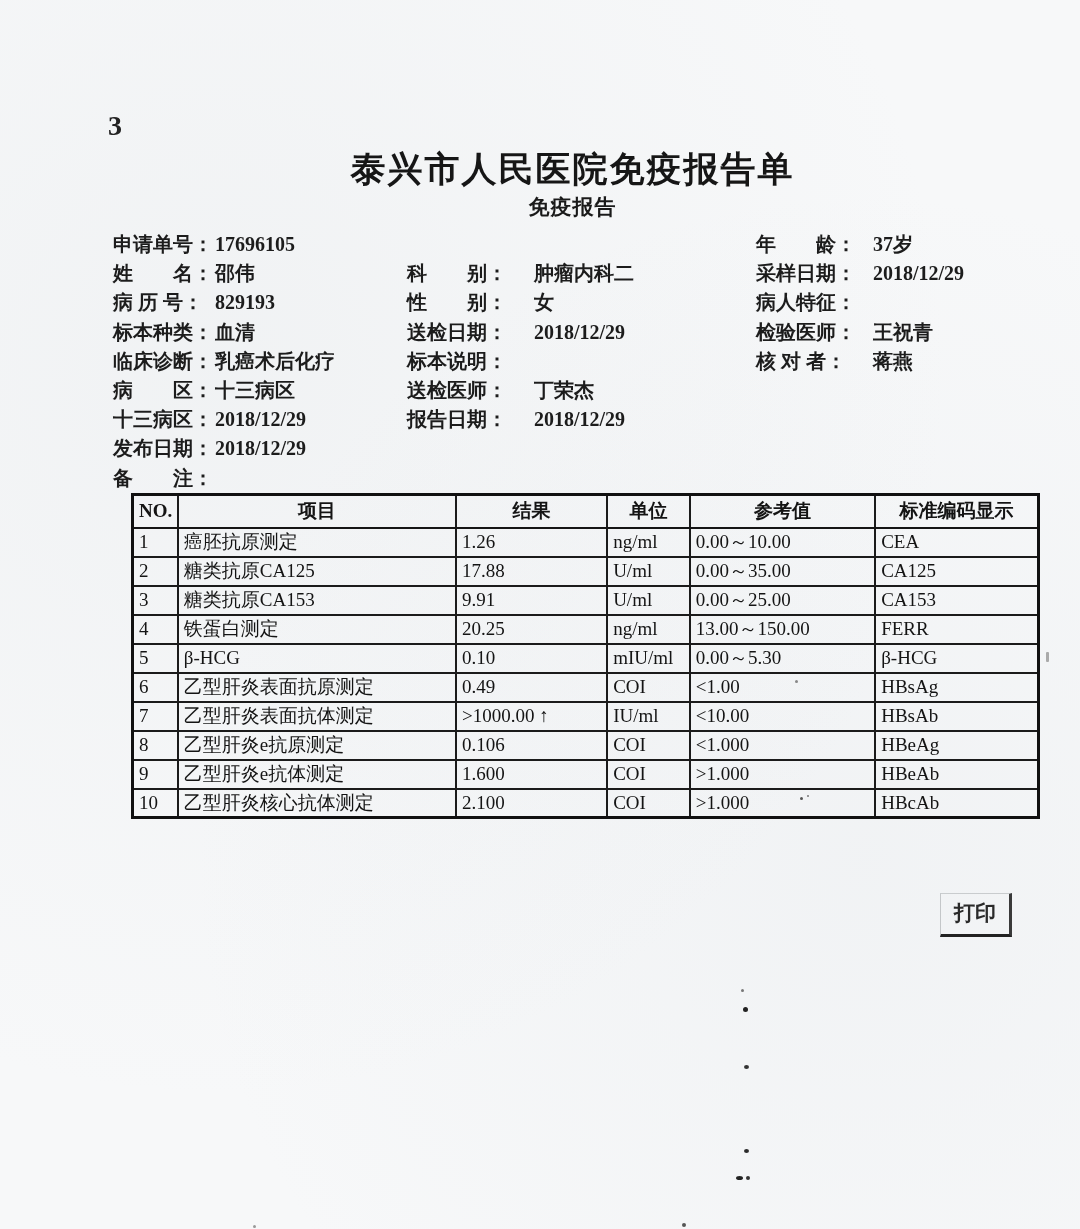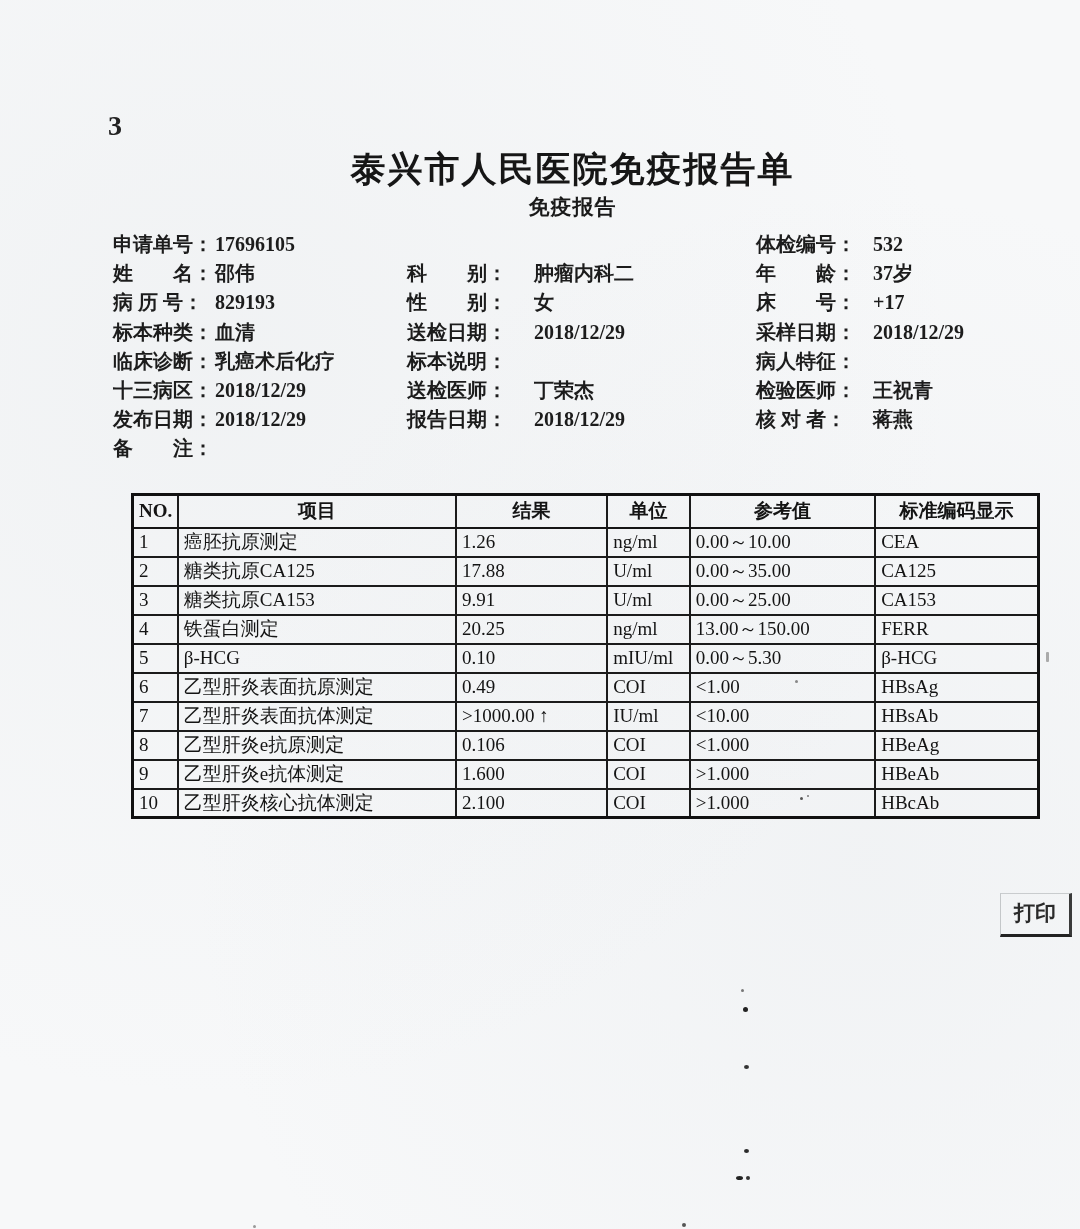--- a/index.html
+++ b/index.html
@@ -52,21 +52,21 @@
   table.results{border:3px solid #111;}
   table.results thead tr{height:33px;}
   table.results tbody tr{height:29px;}
   table.results th{
     font-weight:bold;text-align:center;font-size:19px;
     border-top:3px solid #111;border-bottom:2px solid #151515;
   }
   table.results td{font-weight:normal;text-align:left;vertical-align:middle;}
   td.c-no{padding-left:4px;}
   .print-button{
-    position:absolute;left:1000px;top:893px;
+    position:absolute;left:940px;top:893px;
     padding:5px 13px 7px 13px;
     font-size:21px;font-weight:bold;color:#2a2a2a;
     background:transparent;
     border-top:1px solid #c9ccce;
     border-left:1px solid #c4c7c9;
     border-right:3px solid #3a3a3a;
     border-bottom:3px solid #222;
     cursor:pointer;
   }
   .speck{position:absolute;border-radius:50%;}
@@ -82,39 +82,38 @@
     <div class="report-title">泰兴市人民医院免疫报告单</div>
     <div class="report-subtitle">免疫报告</div>
   </div>
 
   <div class="info-col col-left">
     <div class="row"><span class="lbl">申请单号：</span><span class="val">17696105</span></div>
     <div class="row"><span class="lbl">姓　　名：</span><span class="val">邵伟</span></div>
     <div class="row"><span class="lbl">病 历 号：</span><span class="val">829193</span></div>
     <div class="row"><span class="lbl">标本种类：</span><span class="val">血清</span></div>
     <div class="row"><span class="lbl">临床诊断：</span><span class="val">乳癌术后化疗</span></div>
+    <div class="row"><span class="lbl">病　　区：</span><span class="val">十三病区</span></div>
     <div class="row"><span class="lbl">十三病区：</span><span class="val">2018/12/29</span></div>
     <div class="row"><span class="lbl">发布日期：</span><span class="val">2018/12/29</span></div>
     <div class="row"><span class="lbl">备　　注：</span><span class="val"></span></div>
   </div>
 
   <div class="info-col col-mid">
     <div class="row"></div>
     <div class="row"><span class="lbl">科　　别：</span><span class="val">肿瘤内科二</span></div>
     <div class="row"><span class="lbl">性　　别：</span><span class="val">女</span></div>
     <div class="row"><span class="lbl">送检日期：</span><span class="val">2018/12/29</span></div>
     <div class="row"><span class="lbl">标本说明：</span><span class="val"></span></div>
     <div class="row"><span class="lbl">送检医师：</span><span class="val">丁荣杰</span></div>
     <div class="row"><span class="lbl">报告日期：</span><span class="val">2018/12/29</span></div>
   </div>
 
   <div class="info-col col-right">
-    <div class="row"><span class="lbl">体检编号：</span><span class="val">532</span></div>
     <div class="row"><span class="lbl">年　　龄：</span><span class="val">37岁</span></div>
-    <div class="row"><span class="lbl">床　　号：</span><span class="val">+17</span></div>
     <div class="row"><span class="lbl">采样日期：</span><span class="val">2018/12/29</span></div>
     <div class="row"><span class="lbl">病人特征：</span><span class="val"></span></div>
     <div class="row"><span class="lbl">检验医师：</span><span class="val">王祝青</span></div>
     <div class="row"><span class="lbl">核 对 者：</span><span class="val">蒋燕</span></div>
   </div>
 
   <table class="results">
     <colgroup>
       <col style="width:45px">
         <col style="width:276px">

